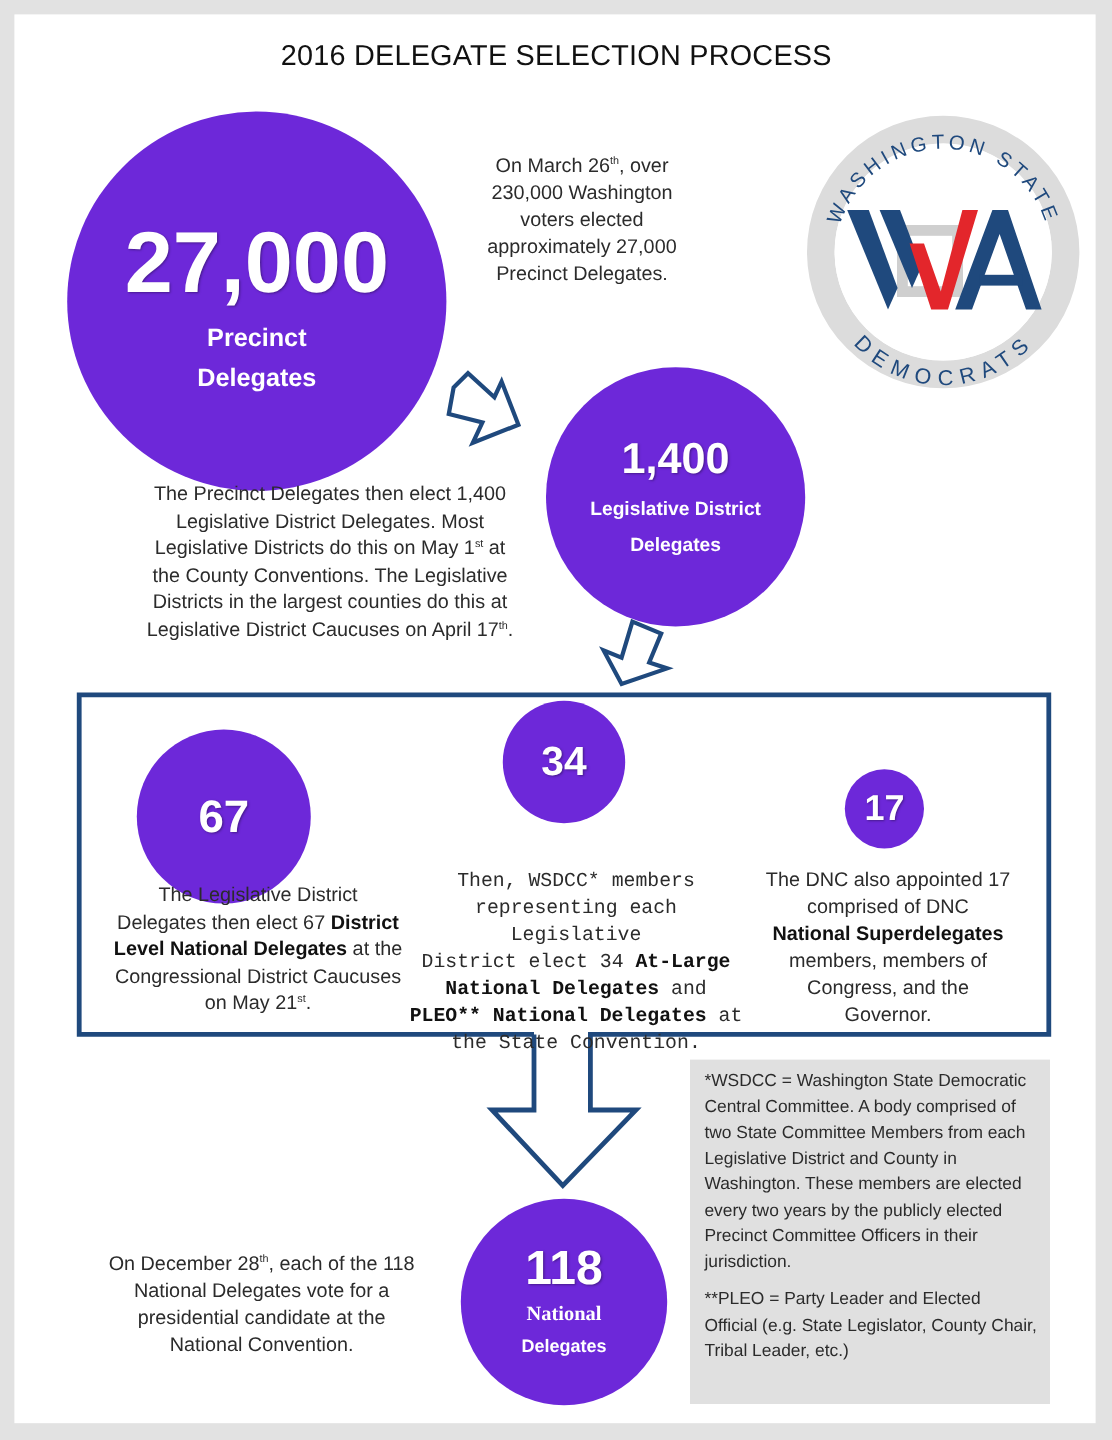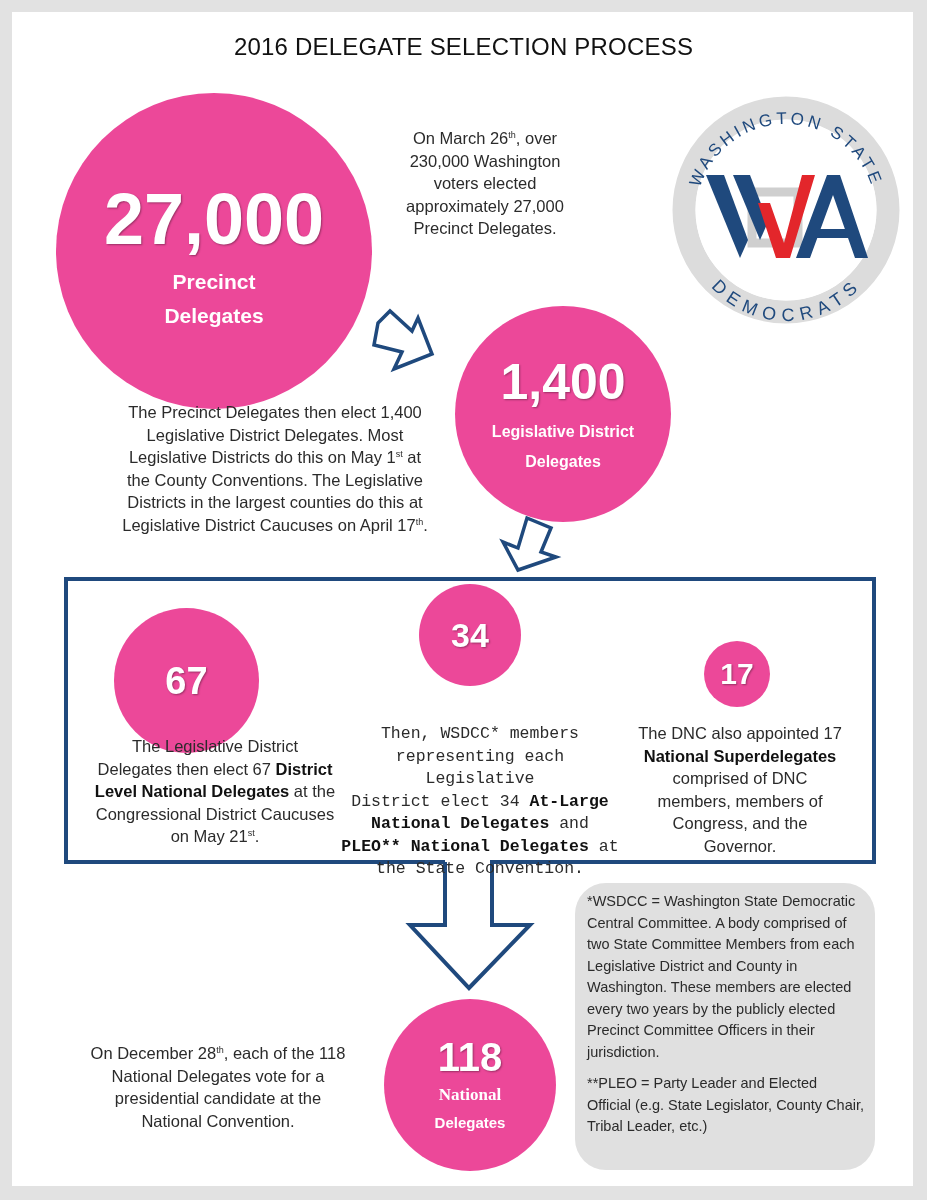--- a/index.html
+++ b/index.html
@@ -16,37 +16,37 @@
     width: 901px; height: 1174px;
     background: #ffffff;
   }
   .title {
     position: absolute; left: 0; top: 33px; width: 927px;
     text-align: center; font-weight: normal; font-size: 24px;
     color: #111; letter-spacing: 0.2px;
   }
   .circle {
     position: absolute; border-radius: 50%;
-    background: #ec4899;
+    background: #6d28d9;
     color: #fff; text-align: center;
     display: flex; flex-direction: column; align-items: center; justify-content: center;
   }
   .circle .num { font-weight: bold; line-height: 1; text-shadow: 1px 1px 2px rgba(0,0,0,0.35); }
   .circle .lbl { font-weight: bold; line-height: 1.55; }
   .txt {
     position: absolute; text-align: center;
     font-size: 16.5px; line-height: 22.5px; color: #2b2b2b;
   }
   .txt b { color: #111; }
   sup { font-size: 9px; line-height: 0; vertical-align: 6px; }
   .note {
     position: absolute; left: 575px; top: 883px; width: 300px; height: 287px;
     background: #e0e0e0; box-sizing: border-box;
     padding: 8px 10px 8px 12px;
-    font-size: 14.5px; line-height: 21.5px; color: #2b2b2b; border-radius: 31px;
+    font-size: 14.5px; line-height: 21.5px; color: #2b2b2b;
   }
   .note p { margin: 0 0 10px 0; }
   svg.overlay { position: absolute; left: 0; top: 0; }
 </style>
 </head>
 <body>
 
 <div class="panel"></div>
 
 <div class="title">2016 DELEGATE SELECTION PROCESS</div>
@@ -93,21 +93,21 @@
 
 <div class="txt" style="left:380px; top:127px; width:210px; font-size:16.5px; line-height:22.5px;">
   <div><span>On March 26</span><sup>th</sup><span>, over</span></div>
   <div>230,000 Washington</div>
   <div>voters elected</div>
   <div>approximately 27,000</div>
   <div>Precinct Delegates.</div>
 </div>
 
 <div class="circle" style="left:455px; top:306px; width:216px; height:216px;">
-  <div class="num" style="font-size:50px; margin-top:6px; margin-bottom:10px;">1,400</div>
+  <div class="num" style="font-size:36px; margin-top:6px; margin-bottom:10px;">1,400</div>
   <div class="lbl" style="font-size:16px; line-height:30px;">Legislative District</div>
   <div class="lbl" style="font-size:16px; line-height:30px;">Delegates</div>
 </div>
 
 <div class="txt" style="left:92px; top:401px; width:366px;">
   <div>The Precinct Delegates then elect 1,400</div>
   <div>Legislative District Delegates. Most</div>
   <div><span>Legislative Districts do this on May 1</span><sup>st</sup><span> at</span></div>
   <div>the County Conventions. The Legislative</div>
   <div>Districts in the largest counties do this at</div>
@@ -135,22 +135,22 @@
   <div><b>National Delegates</b><span> and</span></div>
   <div><b>PLEO** National Delegates</b><span> at</span></div>
   <div>the State Convention.</div>
 </div>
 
 <div class="circle" style="left:704px; top:641px; width:66px; height:66px;">
   <div class="num" style="font-size:30px;">17</div>
 </div>
 <div class="txt" style="left:610px; top:722px; width:260px;">
   <div>The DNC also appointed 17</div>
+  <div>comprised of DNC</div>
   <div><b>National Superdelegates</b></div>
-  <div>comprised of DNC</div>
   <div>members, members of</div>
   <div>Congress, and the</div>
   <div>Governor.</div>
 </div>
 
 <div class="circle" style="left:384px; top:999px; width:172px; height:172px;">
   <div class="num" style="font-size:40px; margin-top:4px; margin-bottom:4px;">118</div>
   <div class="lbl" style="font-size:17px; line-height:28px;font-family:Liberation Serif, serif;">National</div>
   <div class="lbl" style="font-size:15px; line-height:28px;">Delegates</div>
 </div>

